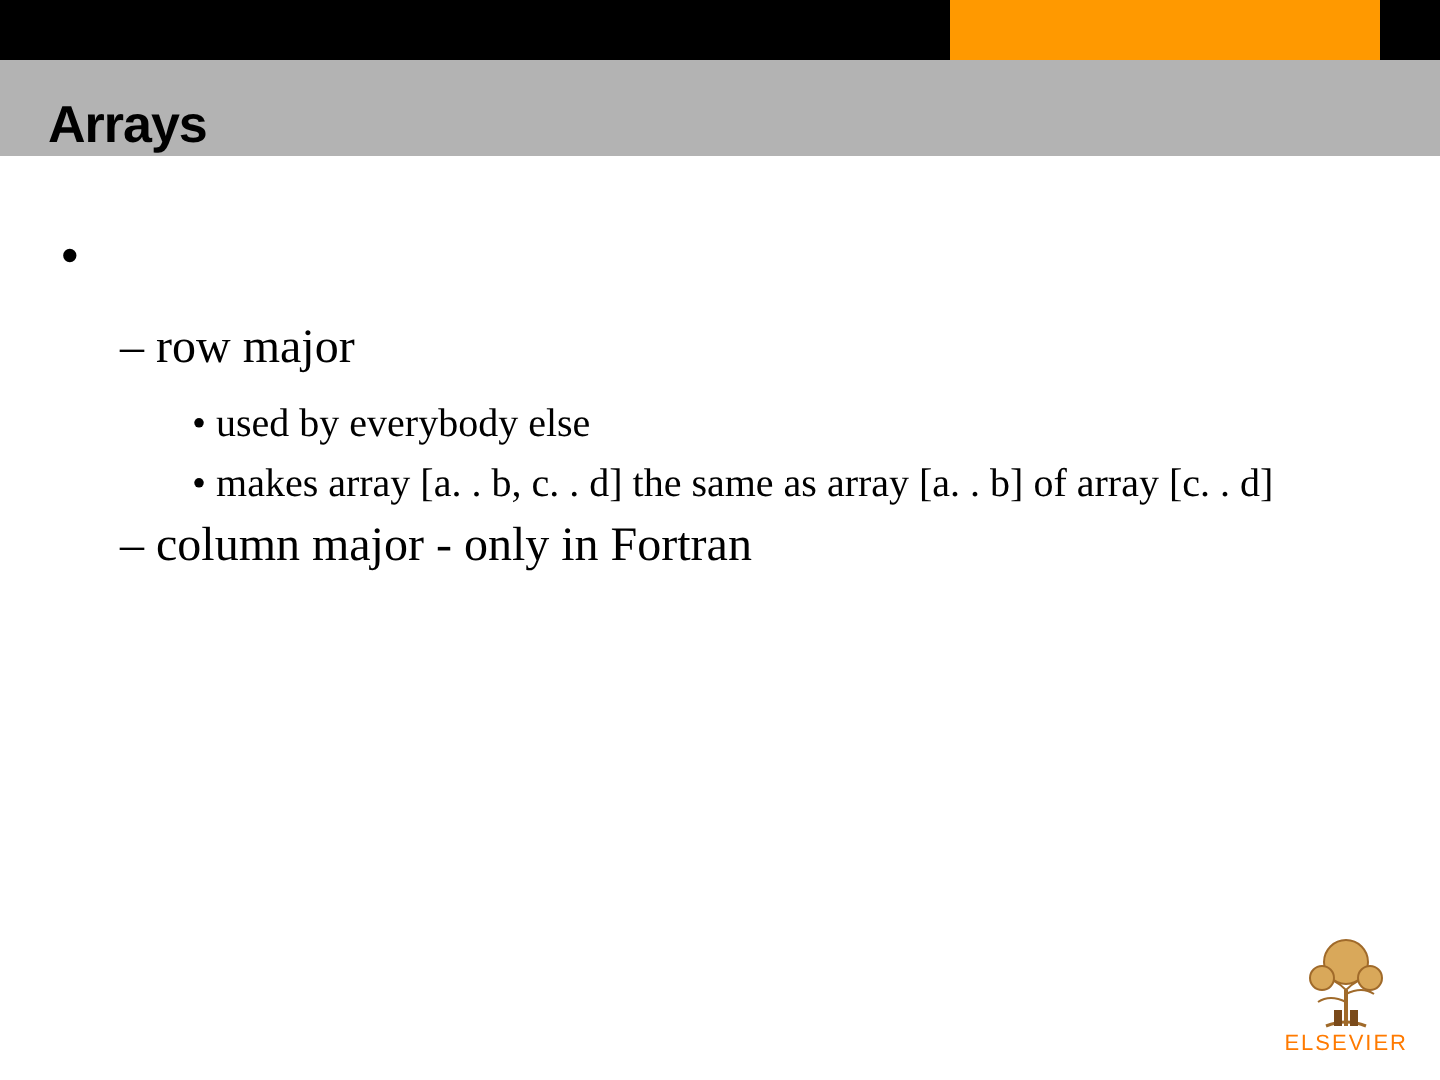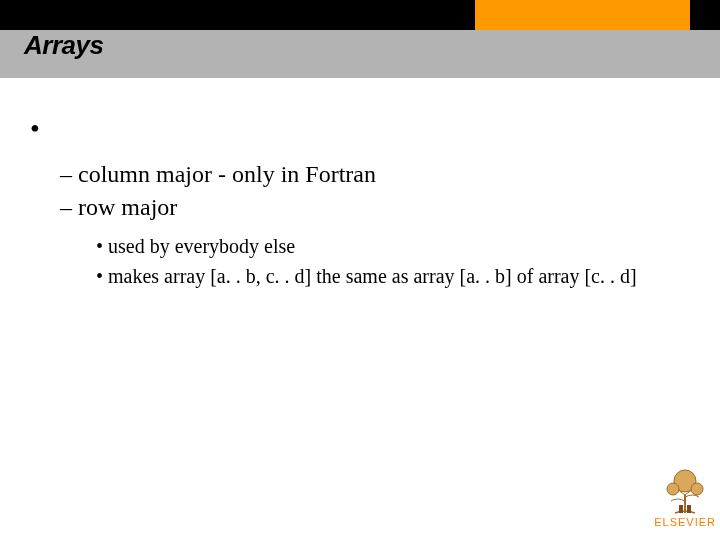--- a/index.html
+++ b/index.html
@@ -1,63 +1,63 @@
 <!DOCTYPE html>
 <html><head>
 <meta charset="utf-8">
 <style>
   * { margin: 0; padding: 0; box-sizing: border-box; }
   html, body { width: 720px; height: 540px; font-family: "Times New Roman", Times, serif; background: #fff; color: #000; }
   .slide { width: 720px; height: 540px; position: relative; overflow: hidden; }
   .topbar { position: absolute; top: 0; left: 0; width: 720px; height: 30px; background: #000; }
   .orange-block { position: absolute; top: 0; right: 30px; width: 215px; height: 30px; background: #ff9900; }
-  .title-band { position: absolute; top: 30px; left: 0; width: 720px; height: 48px; background: #b3b3b3; display: flex; align-items: flex-start; font-style: italic; }
+  .title-band { position: absolute; top: 30px; left: 0; width: 720px; height: 48px; background: #b3b3b3; display: flex; align-items: flex-end; }
   .title { font-family: Arial, Helvetica, sans-serif; font-weight: 700; font-size: 26px; color: #000; padding-left: 24px; letter-spacing: -0.5px; }
   .content { position: absolute; top: 110px; left: 30px; right: 30px; }
   ul.lvl1 { list-style: none; }
   ul.lvl1 > li { font-size: 28px; line-height: 1.35; margin-bottom: 12px; }
   ul.lvl1 > li::before { content: "• "; }
   ul.lvl2 { list-style: none; margin: 10px 0 0 30px; }
   ul.lvl2 > li { font-size: 24px; line-height: 1.4; }
   ul.lvl2 > li::before { content: "– "; }
   ul.lvl3 { list-style: none; margin: 6px 0 0 36px; }
   ul.lvl3 > li { font-size: 20px; line-height: 1.5; text-indent: -14px; padding-left: 14px; }
   ul.lvl3 > li::before { content: "• "; }
-  .logo { position: absolute; right: 4px; bottom: 12px; display: flex; flex-direction: column; align-items: center; }
+  .logo { position: absolute; right: 16px; bottom: 12px; display: flex; flex-direction: column; align-items: center; }
   .logo svg { display: block; }
   .logo-text { font-family: Arial, Helvetica, sans-serif; font-size: 11px; letter-spacing: 1px; color: #ff7a00; margin-top: 1px; }
 </style>
 </head>
 <body>
 
 <div class="slide">
   <div class="topbar">
     <div class="orange-block"></div>
   </div>
   <div class="title-band">
     <div class="title">Arrays</div>
   </div>
 
   <div class="content">
     <ul class="lvl1">
       <li>
         <ul class="lvl2">
           <li>
-            <span>column major - only in Fortran</span>
-          </li>
-          <li>
             <span>row major</span>
             <ul class="lvl3">
               <li>
                 <span>used by everybody else</span>
               </li>
               <li>
                 <span>makes array [a. . b, c. . d] the same as array [a. . b] of array [c. . d]</span>
               </li>
             </ul>
+          </li>
+          <li>
+            <span>column major - only in Fortran</span>
           </li>
         </ul>
       </li>
     </ul>
   </div>
 
   <div class="logo">
     <span>
       <svg width="56" height="48" viewBox="0 0 56 48">
         <g fill="none" stroke="#a06a2a" stroke-width="1">

